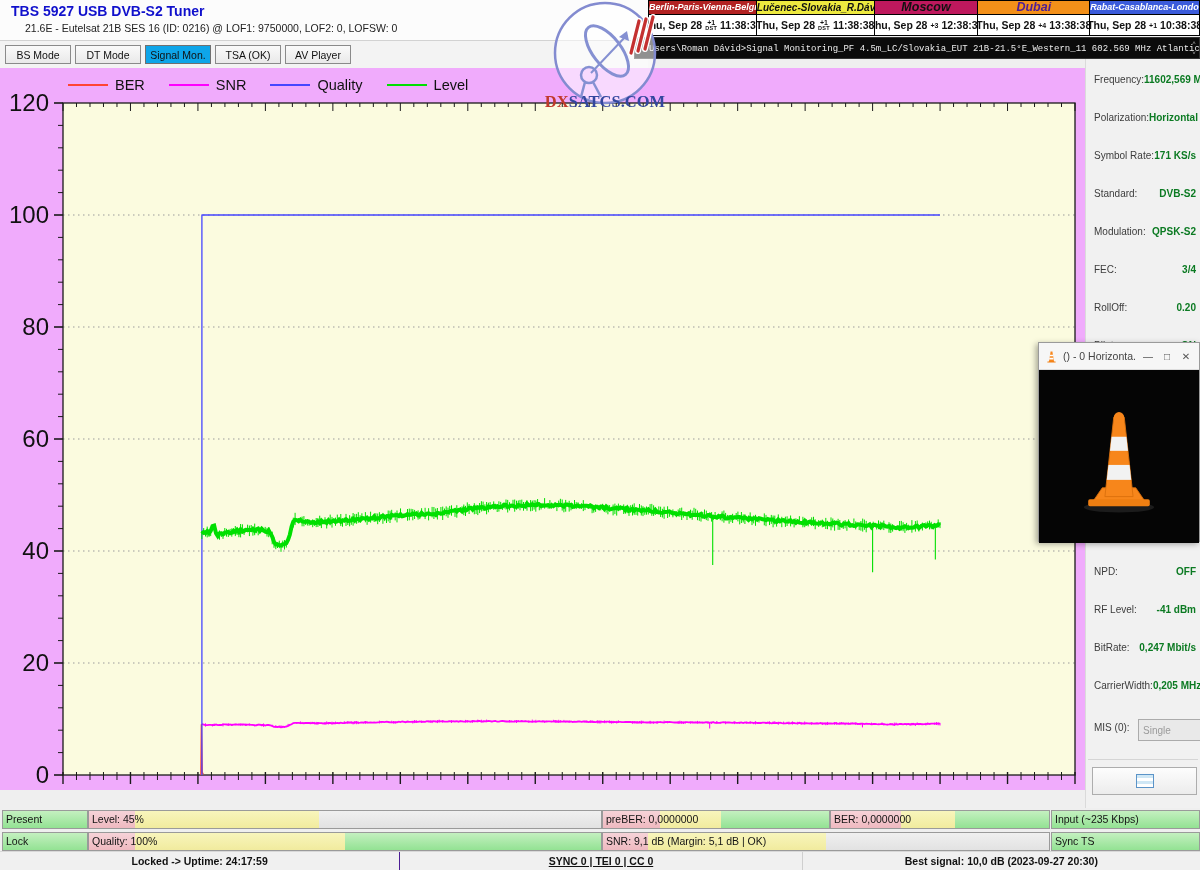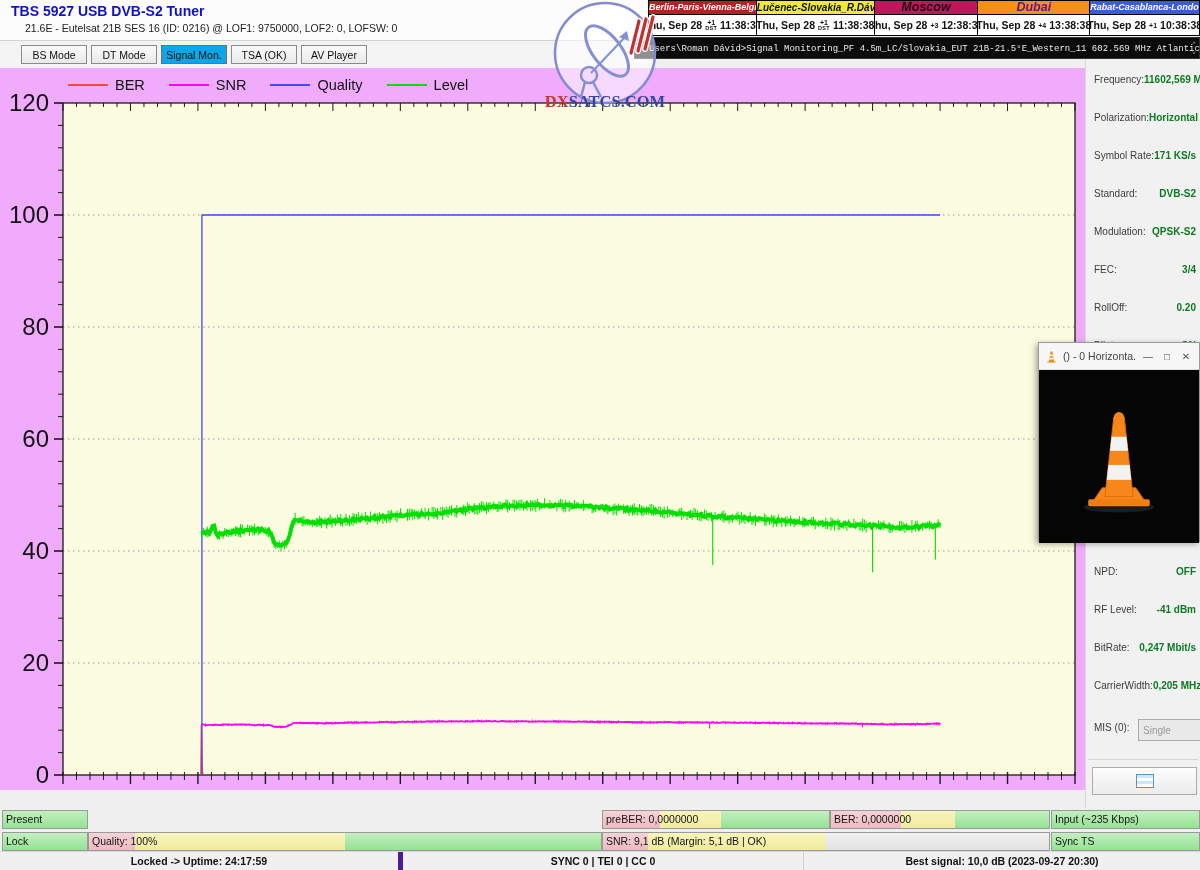--- a/index.html
+++ b/index.html
@@ -5,21 +5,21 @@
   html,body{margin:0;padding:0;}
   body{width:1200px;height:870px;overflow:hidden;background:#EFEFEF;
        font-family:"Liberation Sans",sans-serif;color:#111;position:relative;}
   .abs{position:absolute;box-sizing:border-box;}
 
   
   #header{left:0;top:0;width:648px;height:68px;background:#FCFCFC;}
   #app-title{left:11px;top:3px;font-size:14px;font-weight:bold;color:#1010CC;white-space:nowrap;}
   #app-subtitle{left:25px;top:22px;font-size:10.5px;color:#222;white-space:nowrap;}
   #hdr-line{left:0;top:40px;width:648px;height:1px;background:#D2D2D2;}
-  #tabstrip{left:0;top:41px;width:648px;height:27px;background:#F3F3F3;display:flex;align-items:center;padding-left:21px;gap:4px;}
+  #tabstrip{left:0;top:41px;width:648px;height:27px;background:#F3F3F3;display:flex;align-items:center;padding-left:5px;gap:4px;}
   .tab{width:66px;height:19px;font-size:10.5px;display:flex;align-items:center;justify-content:center;
        background:linear-gradient(#FAFAFA,#E9E9E9);border:1px solid #8A8A8A;box-sizing:border-box;cursor:default;}
   .tab.active{background:#0ea5e9;border-color:#707070;}
 
   
   #clocks{left:648px;top:0;width:552px;height:36px;display:flex;border:1px solid #000;background:#000;}
   .clock-cell{display:flex;flex-direction:column;border-right:1px solid #000;overflow:hidden;}
   .clock-cell:last-child{border-right:none;}
   .clock-cell:nth-child(1){width:108px;} .clock-cell:nth-child(2){width:118px;}
   .clock-cell:nth-child(3){width:104px;} .clock-cell:nth-child(4){width:112px;}
@@ -72,21 +72,21 @@
   
   .barrow{left:0;width:1200px;height:17px;}
   #barrow1{top:810px;} #barrow2{top:832px;}
   .pbar{position:absolute;top:0;height:17px;background:#F7F7F7;border:1px solid #9A9A9A;overflow:hidden;}
   .pbar .zone{position:absolute;top:0;height:100%;}
   .pbar .blabel{position:absolute;left:3px;top:1.5px;font-size:10.5px;color:#141414;white-space:nowrap;}
 
   
   #statusbar{left:0;top:851px;width:1200px;height:19px;background:#F0F0F0;border-top:1px solid #D8D8D8;display:flex;}
   .sseg{height:100%;display:flex;align-items:center;justify-content:center;font-size:10.5px;font-weight:600;color:#111;}
-  .sseg:nth-child(1){width:400px;} .sseg:nth-child(2){width:402px;border-left:5px solid #4c1d95;}
+  .sseg:nth-child(1){width:400px;} .sseg:nth-child(2){width:402px;border-left:1px solid #4c1d95;text-decoration:underline;}
   .sseg:nth-child(3){width:398px;border-left:1px solid #CFCFCF;}
 </style>
 </head>
 <body>
 
 <div class="abs" id="header">
   <div class="abs" id="app-title">TBS 5927 USB DVB-S2 Tuner</div>
   <div class="abs" id="app-subtitle">21.6E - Eutelsat 21B  SES 16 (ID: 0216) @ LOF1: 9750000, LOF2: 0, LOFSW: 0</div>
   <div class="abs" id="hdr-line"></div>
   <div class="abs" id="tabstrip">
@@ -521,20 +521,26 @@
   <text x="62" y="106" text-anchor="middle" font-family="Liberation Serif, serif" font-weight="bold" font-size="16.5">
     <tspan fill="#C0392B">DX</tspan><tspan fill="#33479E">SATCS.COM</tspan>
   </text>
 </svg>
 
 <div class="abs barrow" id="barrow1">
     <div class="pbar" style="left: 2px; width: 84px;">
       <div class="zone" style="left: 0%; width: 100%; background: linear-gradient(rgb(196, 240, 192), rgb(147, 226, 147));"></div>
       <span class="blabel">Present</span>
     </div>
+    <div class="pbar" style="left: 88px; width: 512px;">
+      <div class="zone" style="left: 0%; width: 9%; background: linear-gradient(rgb(246, 211, 216), rgb(239, 185, 192));"></div>
+      <div class="zone" style="left: 9%; width: 36%; background: linear-gradient(rgb(248, 245, 188), rgb(241, 235, 158));"></div>
+      <div class="zone" style="left: 45%; width: 55%; background: linear-gradient(rgb(240, 240, 240), rgb(226, 226, 226));"></div>
+      <span class="blabel">Level: 45%</span>
+    </div>
     <div class="pbar" style="left: 602px; width: 226px;">
       <div class="zone" style="left: 0%; width: 25%; background: linear-gradient(rgb(246, 211, 216), rgb(239, 185, 192));"></div>
       <div class="zone" style="left: 25%; width: 27%; background: linear-gradient(rgb(248, 245, 188), rgb(241, 235, 158));"></div>
       <div class="zone" style="left: 52%; width: 48%; background: linear-gradient(rgb(196, 240, 192), rgb(147, 226, 147));"></div>
       <span class="blabel">preBER: 0,0000000</span>
     </div>
     <div class="pbar" style="left: 830px; width: 218px;">
       <div class="zone" style="left: 0%; width: 32%; background: linear-gradient(rgb(246, 211, 216), rgb(239, 185, 192));"></div>
       <div class="zone" style="left: 32%; width: 25%; background: linear-gradient(rgb(248, 245, 188), rgb(241, 235, 158));"></div>
       <div class="zone" style="left: 57%; width: 43%; background: linear-gradient(rgb(196, 240, 192), rgb(147, 226, 147));"></div>

